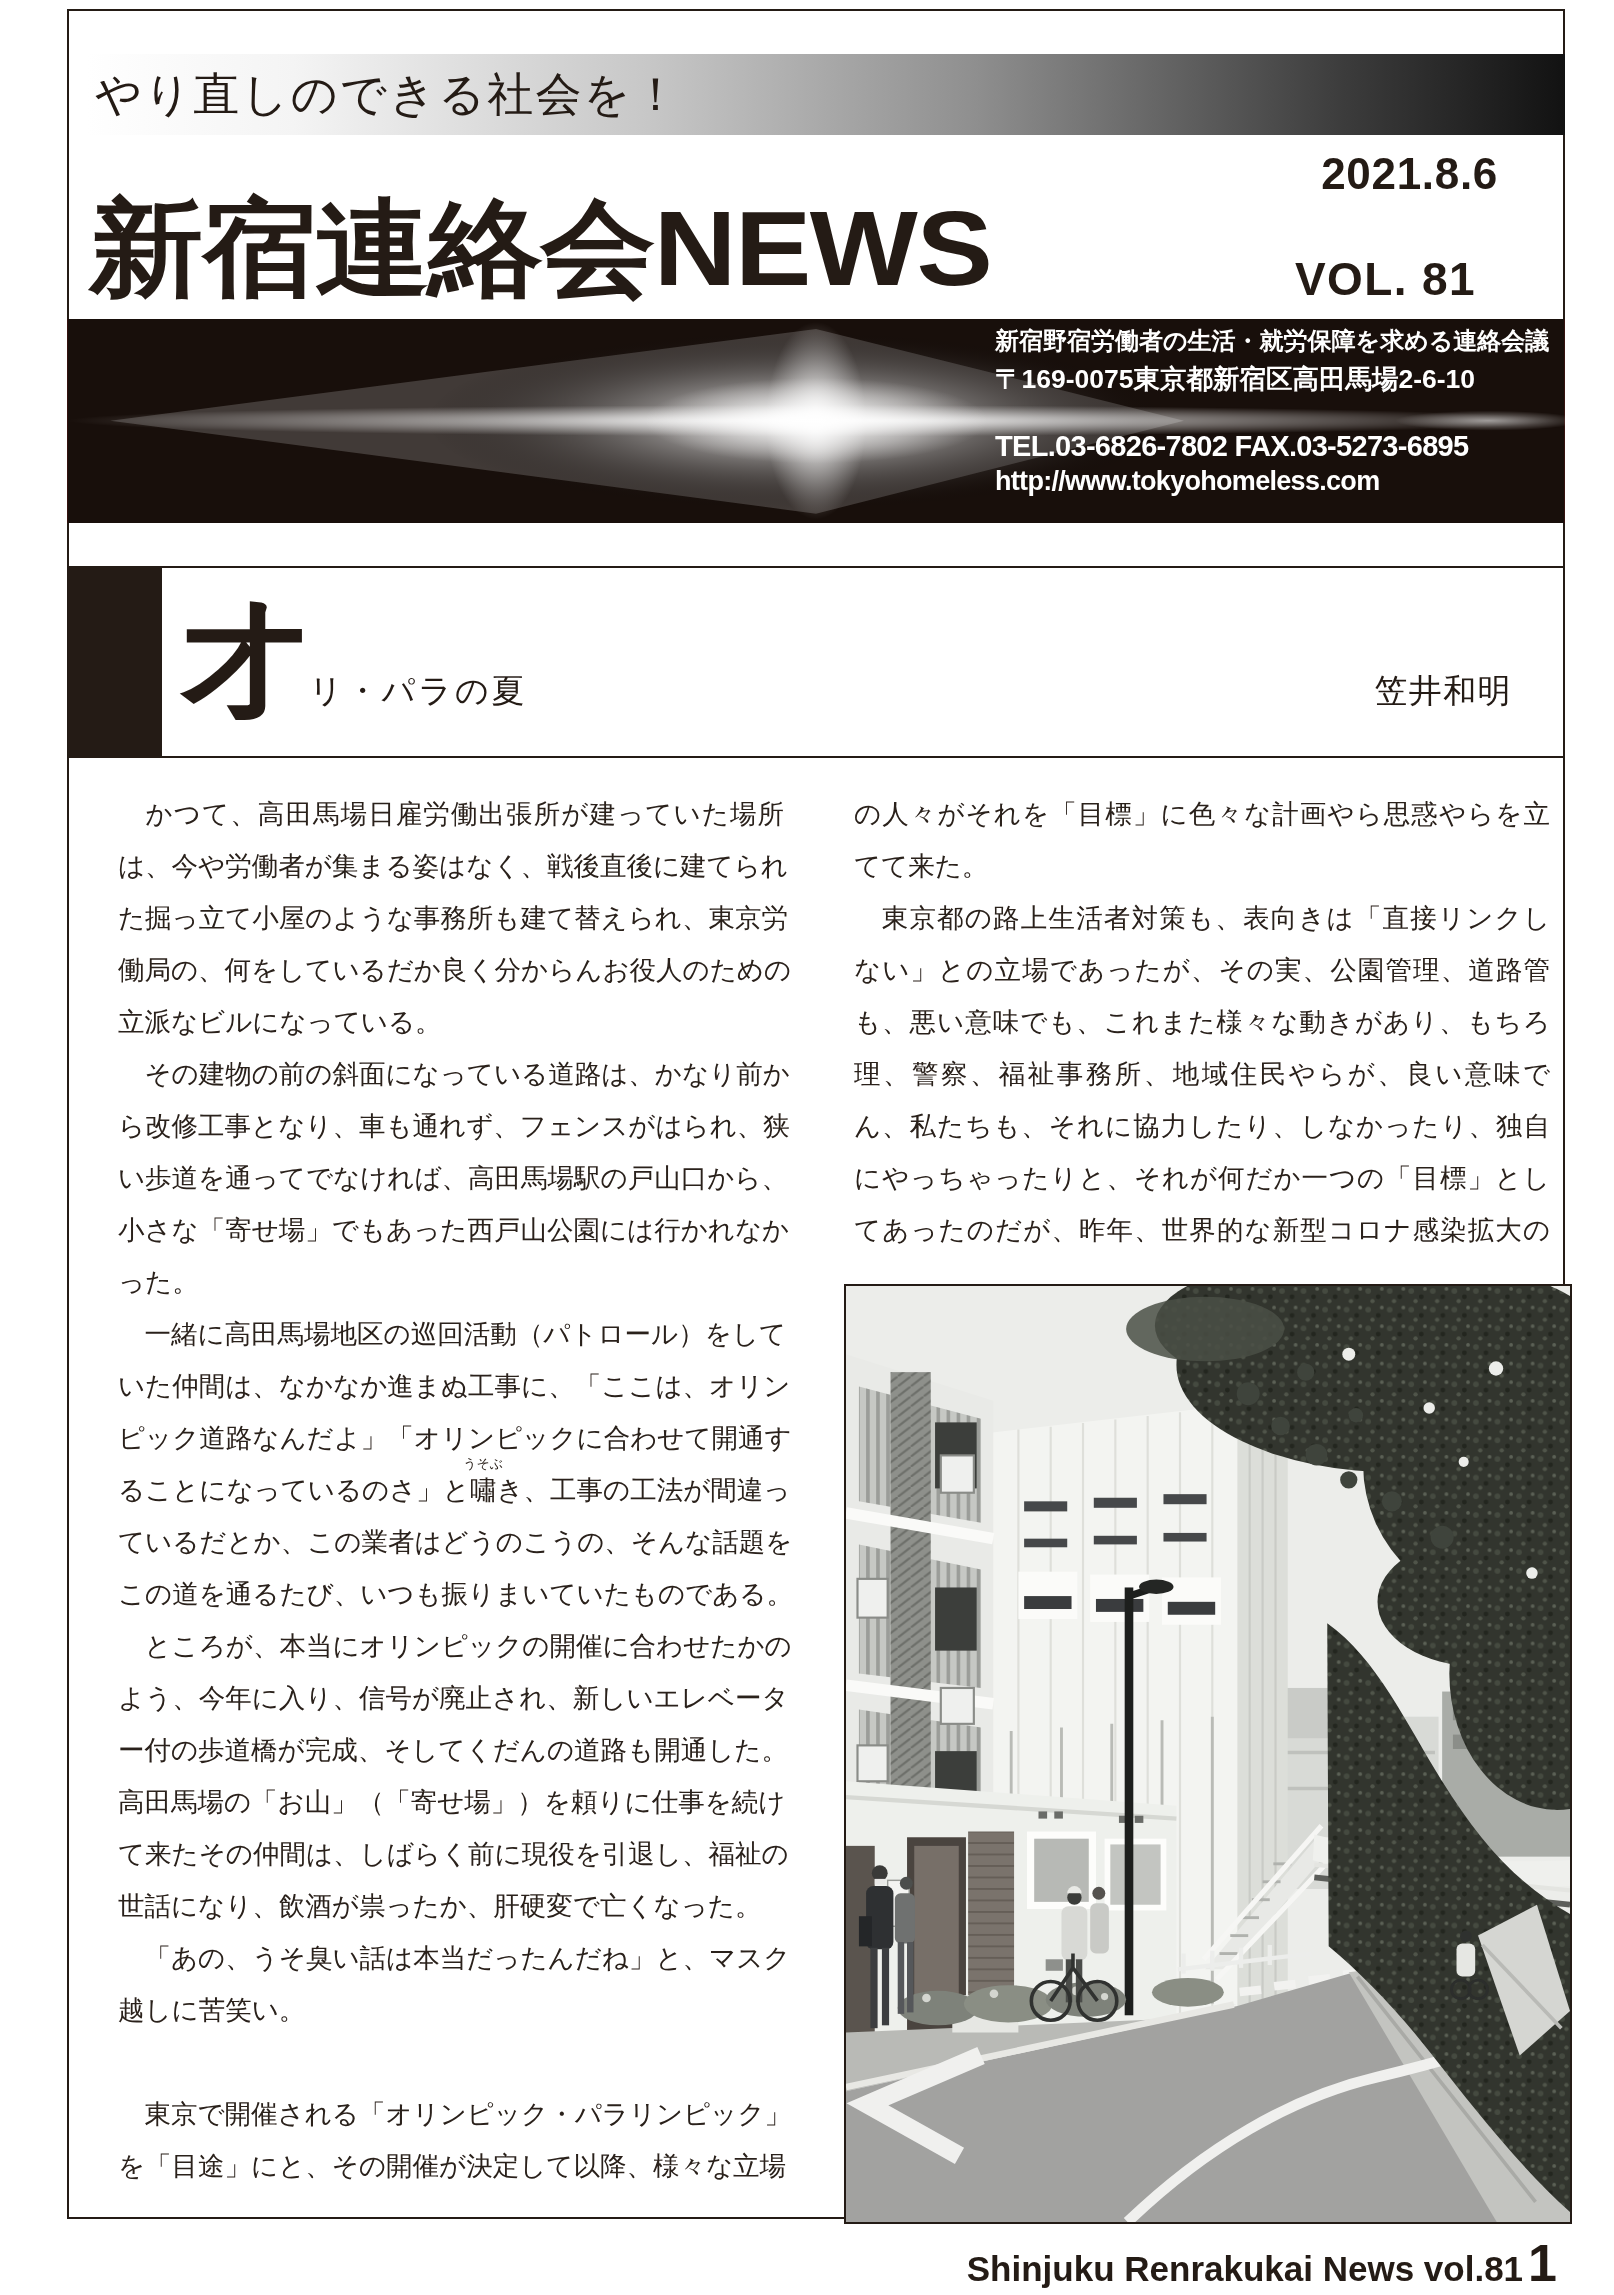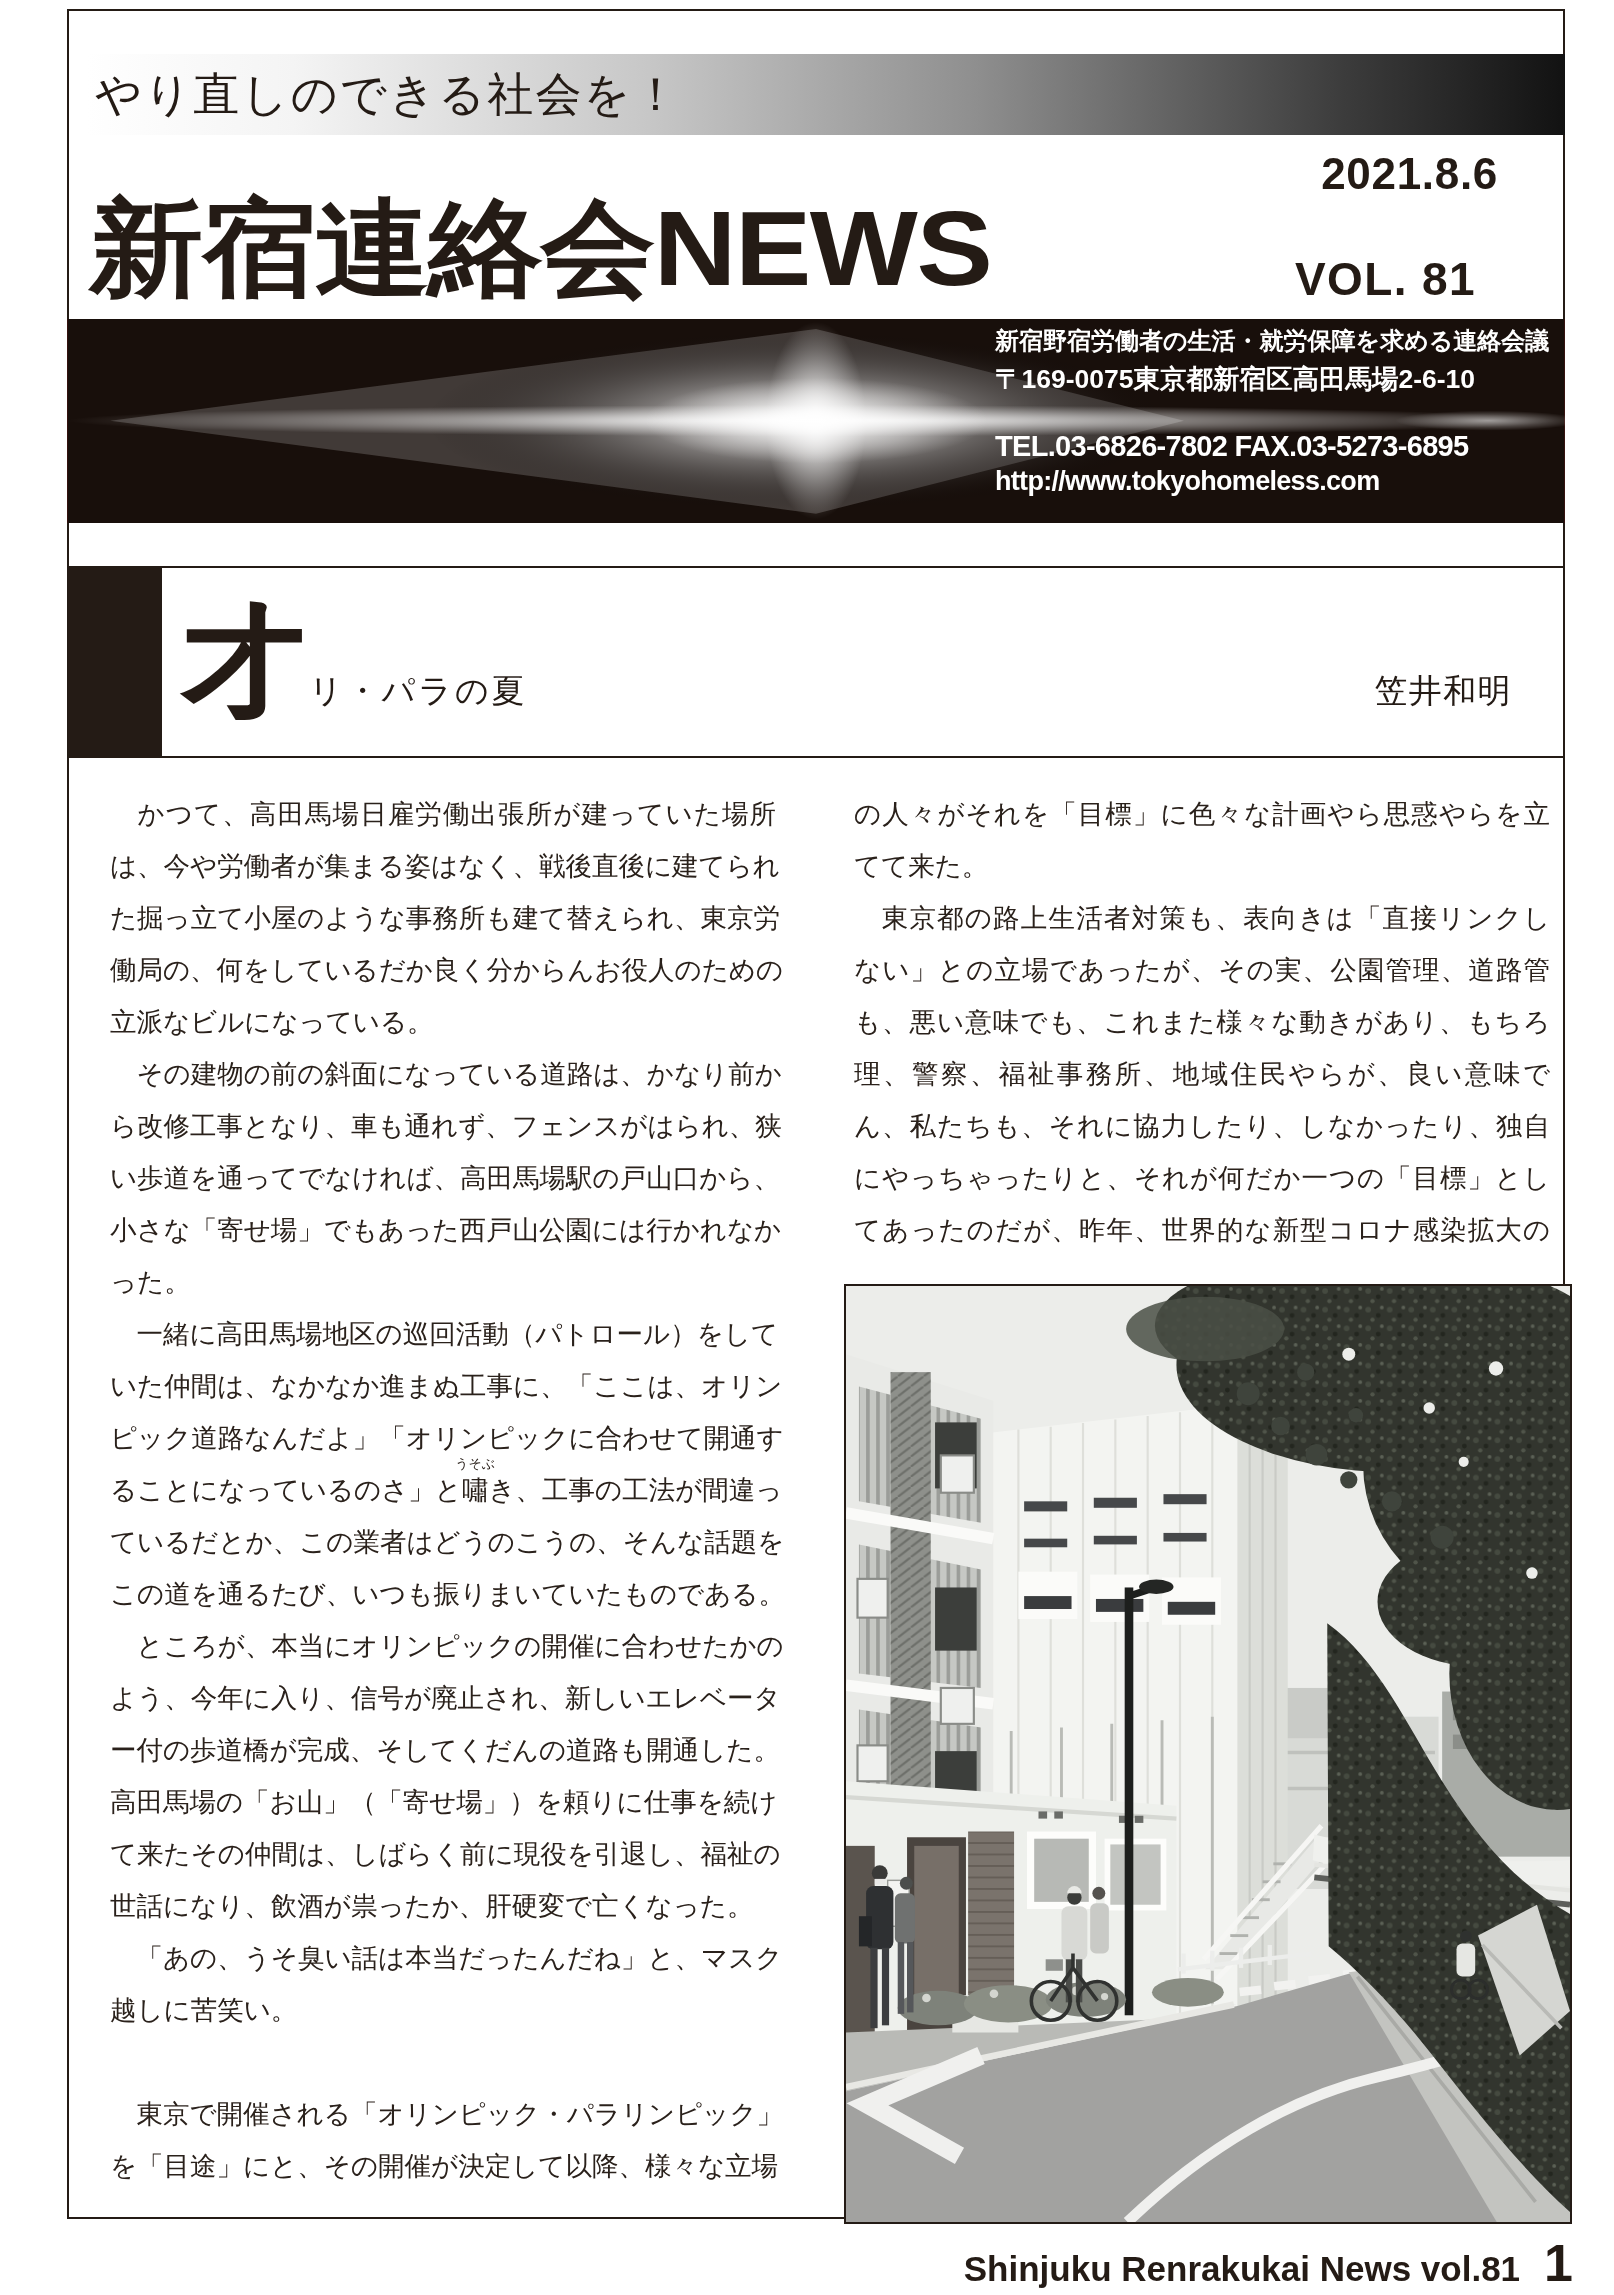--- a/index.html
+++ b/index.html
@@ -32,35 +32,35 @@
   .rule{position:absolute;left:67px;width:1498px;height:2.1px;background:#241b15;}
   .rule-top{top:566px;} .rule-bottom{top:756px;}
   .head-tab{position:absolute;left:67px;top:568px;width:95px;height:188px;background:#241b15;}
   .serif{font-family:"Liberation Serif","DejaVu Serif",serif;}
   .dropcap{position:absolute;left:176px;top:586px;font-size:140px;line-height:140px;font-weight:600;}
   .head-rest{position:absolute;left:309px;top:669px;font-size:33px;letter-spacing:2.9px;}
   .author{position:absolute;right:102px;top:669px;font-size:33px;letter-spacing:1.4px;}
   
   .col{position:absolute;top:788px;font-family:"Liberation Serif","DejaVu Serif",serif;
        font-size:26.5px;color:#2a211b;}
-  .col-left{left:110px;width:666px;}
+  .col-left{left:118px;width:666px;}
   .col-right{left:854px;width:696px;}
   .bodyline{height:52px;line-height:52px;text-align:justify;text-align-last:justify;
             white-space:nowrap;overflow:visible;}
   .bodyline.palast{text-align-last:left;}
   .bodyline.blank{height:52px;}
   .rb{position:relative;}
   .rt{position:absolute;left:50%;top:-18px;transform:translateX(-50%);
       font-size:13px;font-style:normal;line-height:13px;letter-spacing:0;white-space:nowrap;}
   
   .photo{position:absolute;left:844px;top:1284px;width:728px;height:940px;
          border:2.9px solid #241b15;box-sizing:border-box;background:#ecedea;}
   .photo svg{display:block;width:100%;height:100%;}
   
-  .footer{position:absolute;right:41px;top:2233px;display:flex;align-items:baseline;gap:24px;
+  .footer{position:absolute;right:57px;top:2233px;display:flex;align-items:baseline;gap:5px;
           color:#241b15;}
   .footer-text{font-size:35px;font-weight:800;letter-spacing:0px;}
   .footer-page{font-size:52px;font-weight:800;}
 </style>
 </head>
 <body>
 
 <div class="page">
 
   <div class="frame"></div>

